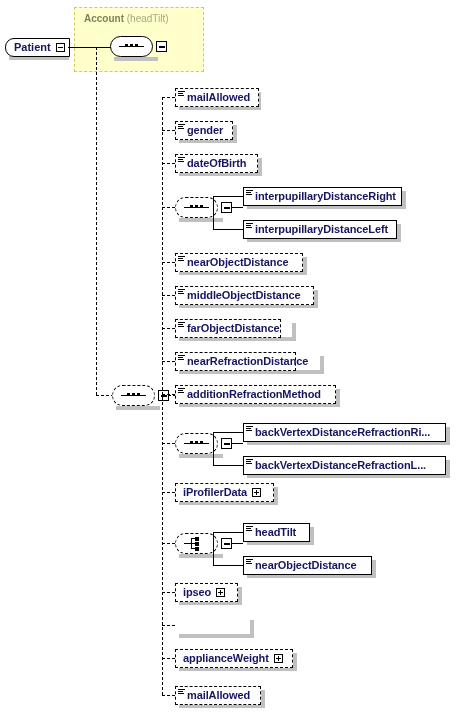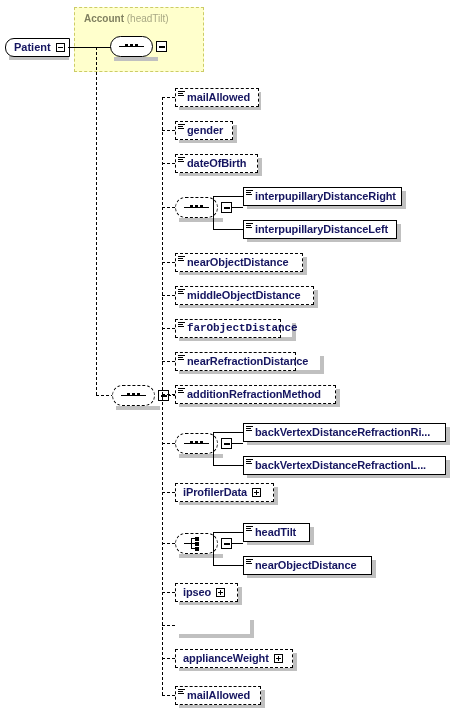--- a/index.html
+++ b/index.html
@@ -305,21 +305,21 @@
         <i></i>
         <i></i>
         <i></i>
       </span>
     <span class="lbl">middleObjectDistance</span>
   </div>
 
   <div class="hline" style="left:162px;top:328px;width:13px;"></div>
   <div class="shadow" style="left:179px;top:337px;width:117px;height:4px;"></div>
   <div class="shadow" style="left:292px;top:323px;width:4px;height:18px;"></div>
-  <div class="node" style="left:175px;top:319px;width:106px;font-family:Liberation Mono, monospace;">
+  <div class="node" style="left:175px;top:319px;width:106px;">
     <span class="elem-icon">
         <i></i>
         <i></i>
         <i></i>
       </span>
     <span class="lbl">farObjectDistance</span>
   </div>
 
   <div class="hline" style="left:162px;top:361px;width:13px;"></div>
   <div class="shadow" style="left:179px;top:370px;width:145px;height:4px;"></div>

